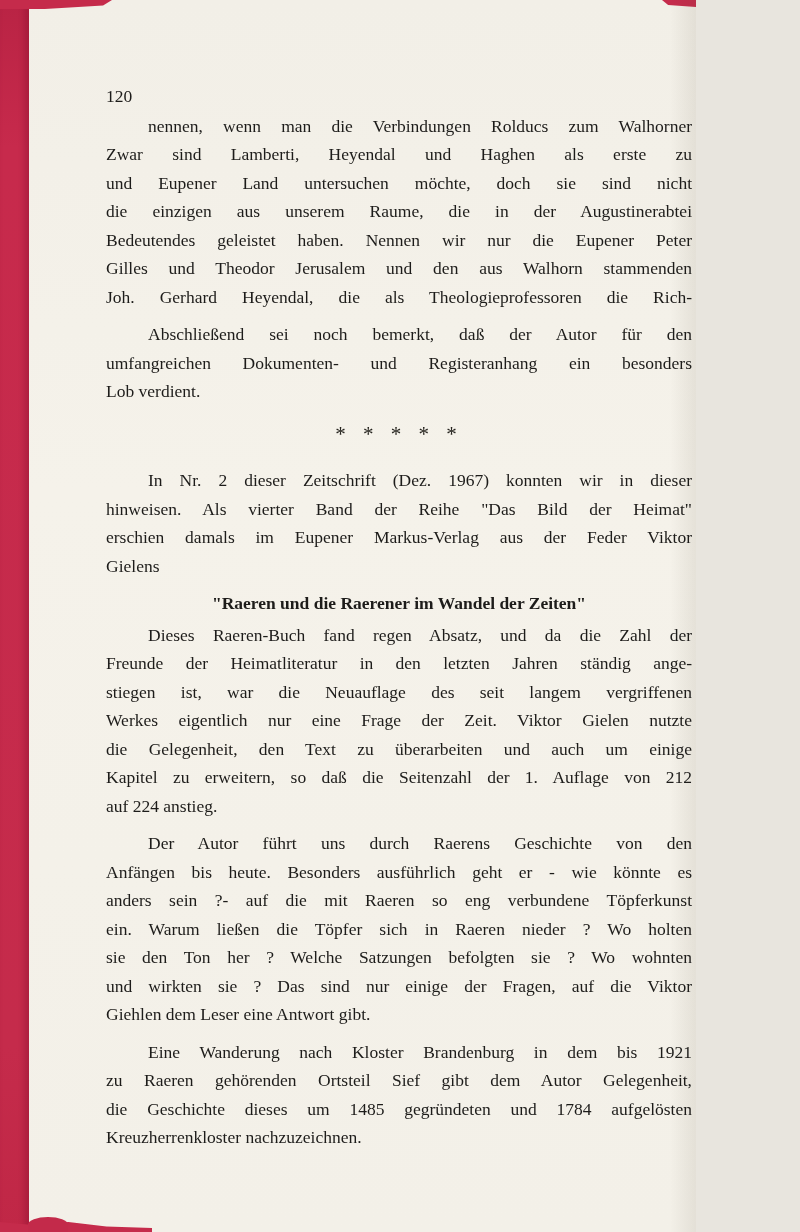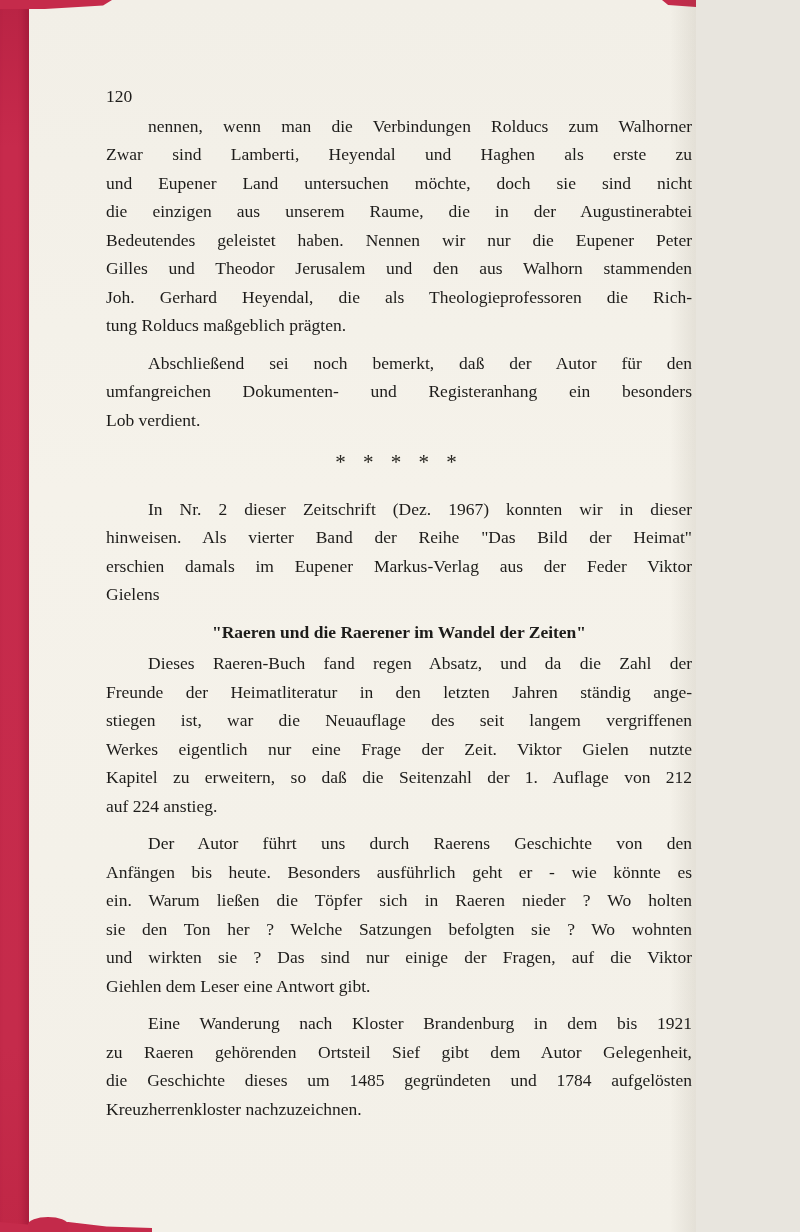--- a/index.html
+++ b/index.html
@@ -95,46 +95,47 @@
     <div class="pageno">120</div>
     <div>
         <div class="para">
           <div class="line">nennen, wenn man die Verbindungen Rolducs zum Walhorner</div>
           <div class="line">Zwar sind Lamberti, Heyendal und Haghen als erste zu</div>
           <div class="line">und Eupener Land untersuchen möchte, doch sie sind nicht</div>
           <div class="line">die einzigen aus unserem Raume, die in der Augustinerabtei</div>
           <div class="line">Bedeutendes geleistet haben. Nennen wir nur die Eupener Peter</div>
           <div class="line">Gilles und Theodor Jerusalem und den aus Walhorn stammenden</div>
           <div class="line">Joh. Gerhard Heyendal, die als Theologieprofessoren die Rich-</div>
-          <div class="line last">tung Rolducs maßgeblich prägten.</div>
         </div>
         <div class="para">
           <div class="line">Abschließend sei noch bemerkt, daß der Autor für den</div>
           <div class="line">umfangreichen Dokumenten- und Registeranhang ein besonders</div>
           <div class="line last">Lob verdient.</div>
         </div>
         <div class="separator">* * * * *</div>
         <div class="para">
           <div class="line">In Nr. 2 dieser Zeitschrift (Dez. 1967) konnten wir in dieser</div>
           <div class="line">hinweisen. Als vierter Band der Reihe "Das Bild der Heimat"</div>
           <div class="line">erschien damals im Eupener Markus-Verlag aus der Feder Viktor</div>
           <div class="line last">Gielens</div>
         </div>
         <div class="heading">"Raeren und die Raerener im Wandel der Zeiten"</div>
         <div class="para">
           <div class="line">Dieses Raeren-Buch fand regen Absatz, und da die Zahl der</div>
           <div class="line">Freunde der Heimatliteratur in den letzten Jahren ständig ange-</div>
           <div class="line">stiegen ist, war die Neuauflage des seit langem vergriffenen</div>
           <div class="line">Werkes eigentlich nur eine Frage der Zeit. Viktor Gielen nutzte</div>
+          <div class="line">die Gelegenheit, den Text zu überarbeiten und auch um einige</div>
           <div class="line">Kapitel zu erweitern, so daß die Seitenzahl der 1. Auflage von 212</div>
           <div class="line last">auf 224 anstieg.</div>
         </div>
         <div class="para">
           <div class="line">Der Autor führt uns durch Raerens Geschichte von den</div>
           <div class="line">Anfängen bis heute. Besonders ausführlich geht er - wie könnte es</div>
+          <div class="line">anders sein ?- auf die mit Raeren so eng verbundene Töpferkunst</div>
           <div class="line">ein. Warum ließen die Töpfer sich in Raeren nieder ? Wo holten</div>
           <div class="line">sie den Ton her ? Welche Satzungen befolgten sie ? Wo wohnten</div>
           <div class="line">und wirkten sie ? Das sind nur einige der Fragen, auf die Viktor</div>
           <div class="line last">Giehlen dem Leser eine Antwort gibt.</div>
         </div>
         <div class="para">
           <div class="line">Eine Wanderung nach Kloster Brandenburg in dem bis 1921</div>
           <div class="line">zu Raeren gehörenden Ortsteil Sief gibt dem Autor Gelegenheit,</div>
           <div class="line">die Geschichte dieses um 1485 gegründeten und 1784 aufgelösten</div>
           <div class="line last">Kreuzherrenkloster nachzuzeichnen.</div>

